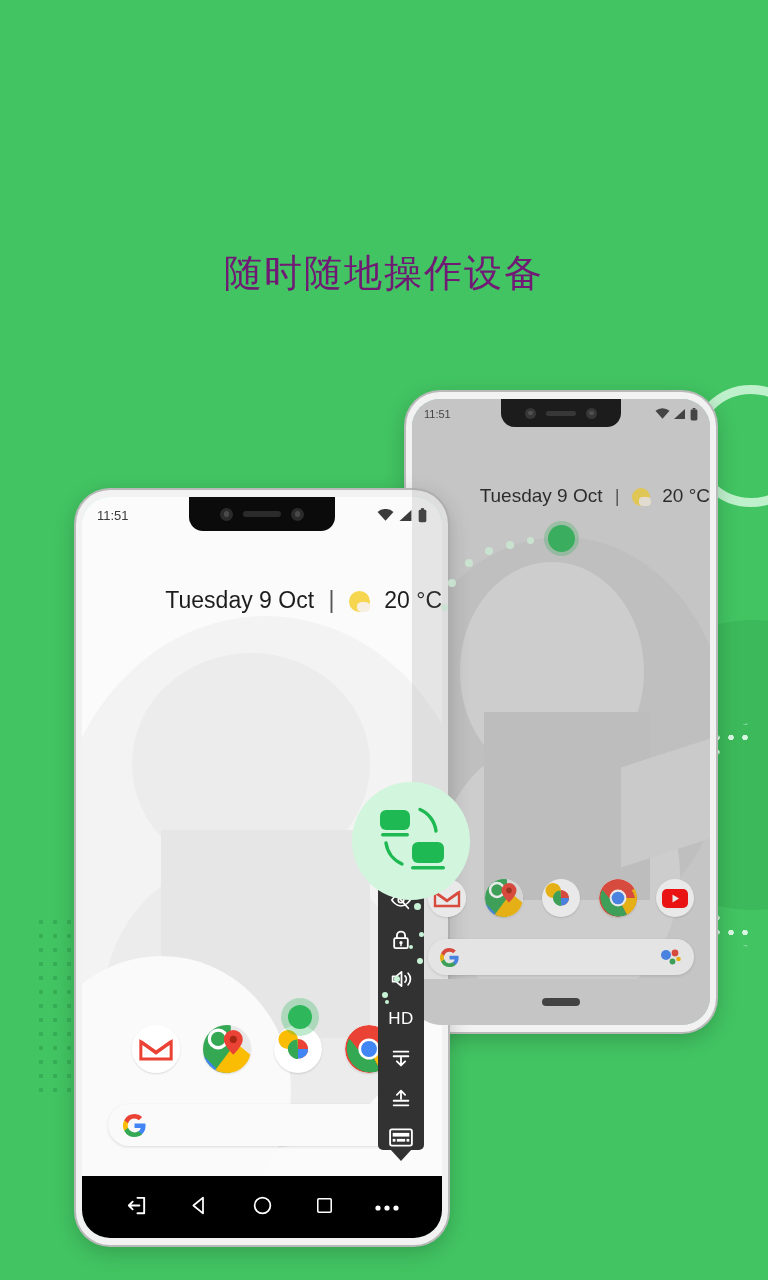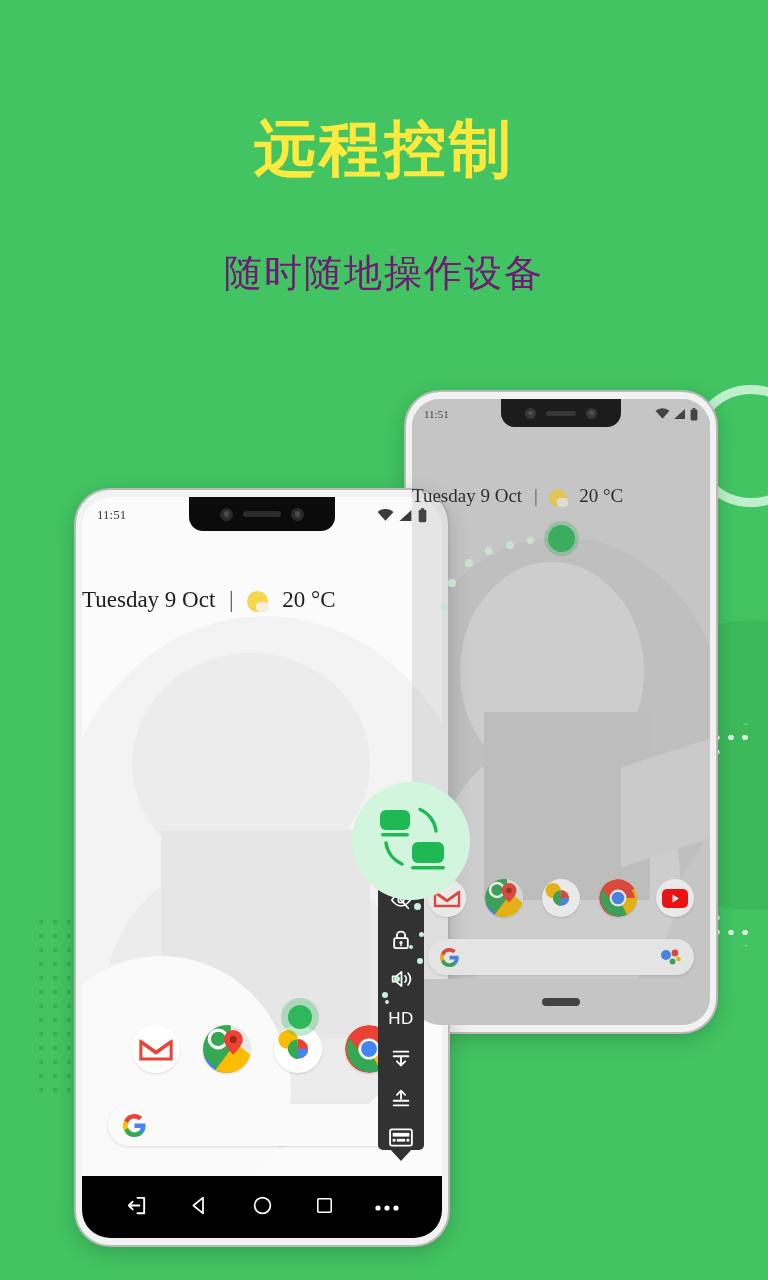--- a/index.html
+++ b/index.html
@@ -69,21 +69,20 @@
     background:#f2f2f2;
     box-shadow:0 0 0 2px #b9b9b9, 0 6px 22px rgba(0,0,0,.22);
     padding:7px 6px;
   }
   .phone-inner {
     position:relative;
     width:100%; height:100%;
     border-radius:28px;
     background:#5eead4;
     overflow:hidden;
-    font-family:Liberation Serif, serif;
   }
   .screen {
     position:absolute; left:0; right:0; top:0;
     overflow:hidden;
     background:#fbfbfb;
   }
 
   
   .notch {
     position:absolute; top:0; left:50%; transform:translateX(-50%);
@@ -112,21 +111,21 @@
   }
   .wall-arc-top, .wall-arc-bot {
     position:absolute; border-radius:50%; background:#e2e2e2;
   }
   .wall-bar { position:absolute; background:#e2e2e2; }
   .wall-big { position:absolute; border-radius:50%; background:#efefef; }
 
   
   .weather {
     position:absolute; left:0; right:0;
-    text-align:left; color:#1d1d1d;
+    text-align:right; color:#1d1d1d;
     z-index:4; white-space:nowrap;
   }
   .sun { display:inline-block; border-radius:50%; background:#f5d64e;
          vertical-align:middle; position:relative; }
   .sun::after{content:"";position:absolute;right:-3%;bottom:0;
       width:62%;height:48%;border-radius:40%;background:#f7f0e2;}
 
   
   .dock { position:absolute; left:0; right:0; display:flex;
           align-items:center; justify-content:center; z-index:4; }
@@ -195,21 +194,20 @@
 </head>
 <body>
 
 <div id="stage">
 
   <div class="deco" id="ring-tr"></div>
   <div class="deco" id="blob-right"></div>
   <div class="deco" id="dotgrid-left"></div>
   <div class="deco" id="dotarc-right"></div>
 
-  <div id="title">远程控制</div>
   <div id="subtitle">随时随地操作设备</div>
 
   <div class="phone" id="phone-back">
     <div class="phone-inner">
       <div class="screen">
 
         <div class="wall" style="background:#d4d4d4;">
           <div class="wall-big" style="left:-6%;top:22%;width:112%;height:64%;background:#cdcdcd;"></div>
           <div class="wall-arc-top" style="left:16%;top:26%;width:62%;height:35%;background:#dedede;"></div>
           <div class="wall-arc-bot" style="left:8%;top:54%;width:82%;height:44%;background:#dedede;"></div>

